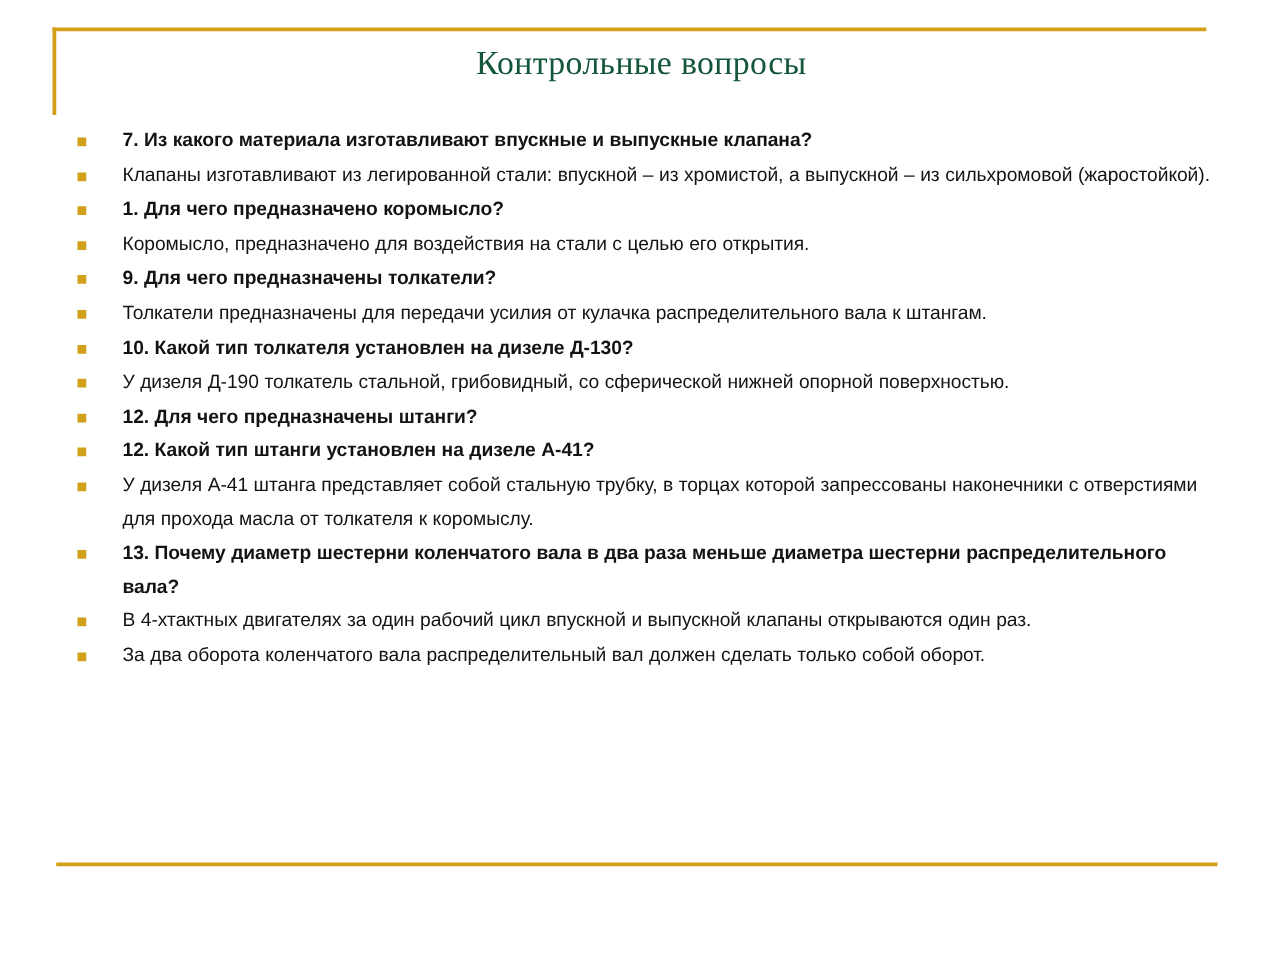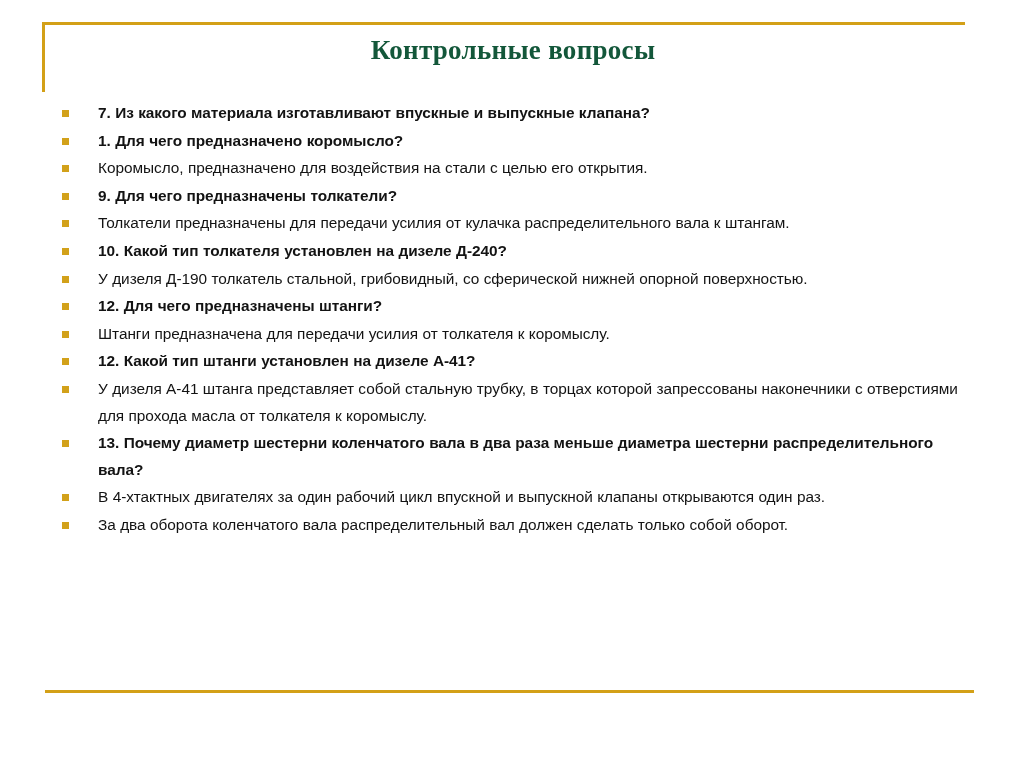--- a/index.html
+++ b/index.html
@@ -54,21 +54,21 @@
 
   .slide-title {
     position: absolute;
     left: 60px;
     top: 34px;
     width: 906px;
     text-align: center;
     font-family: "Liberation Serif", "DejaVu Serif", serif;
     font-size: 27px;
     line-height: 32px;
-    font-weight: 700;
+    font-weight: 400;
     color: #13573a;
     letter-spacing: 0.3px;
     white-space: nowrap;
   }
 
   
   .content {
     position: absolute;
     left: 58px;
     top: 100px;
@@ -117,51 +117,51 @@
   <div class="title-rule-left"></div>
 
   <div class="slide-title">Контрольные вопросы</div>
 
   <div class="content" id="question-list">
 
   <div class="bullet-row q">
         <span class="bullet-marker"></span>
         <span class="bullet-text">7. Из какого материала изготавливают впускные и выпускные клапана?</span>
       </div>
+      <div class="bullet-row a">
+        <span class="bullet-marker"></span>
+        <span class="bullet-text">Клапаны изготавливают из легированной стали: впускной – из хромистой, а выпускной – из сильхромовой (жаростойкой).</span>
+      </div>
       <div class="bullet-row q">
         <span class="bullet-marker"></span>
         <span class="bullet-text">1. Для чего предназначено коромысло?</span>
       </div>
       <div class="bullet-row a">
         <span class="bullet-marker"></span>
         <span class="bullet-text">Коромысло, предназначено для воздействия на стали с целью его открытия.</span>
       </div>
       <div class="bullet-row q">
         <span class="bullet-marker"></span>
         <span class="bullet-text">9. Для чего предназначены толкатели?</span>
       </div>
       <div class="bullet-row a">
         <span class="bullet-marker"></span>
         <span class="bullet-text">Толкатели предназначены для передачи усилия от кулачка распределительного вала к штангам.</span>
       </div>
       <div class="bullet-row q">
         <span class="bullet-marker"></span>
-        <span class="bullet-text">10. Какой тип толкателя установлен на дизеле Д-240?</span>
+        <span class="bullet-text">10. Какой тип толкателя установлен на дизеле Д-130?</span>
       </div>
       <div class="bullet-row a">
         <span class="bullet-marker"></span>
         <span class="bullet-text">У дизеля Д-190 толкатель стальной, грибовидный, со сферической нижней опорной поверхностью.</span>
       </div>
       <div class="bullet-row q">
         <span class="bullet-marker"></span>
         <span class="bullet-text">12. Для чего предназначены штанги?</span>
-      </div>
-      <div class="bullet-row a">
-        <span class="bullet-marker"></span>
-        <span class="bullet-text">Штанги предназначена для передачи усилия от толкателя к коромыслу.</span>
       </div>
       <div class="bullet-row q">
         <span class="bullet-marker"></span>
         <span class="bullet-text">12. Какой тип штанги установлен на дизеле А-41?</span>
       </div>
       <div class="bullet-row a">
         <span class="bullet-marker"></span>
         <span class="bullet-text">У дизеля А-41 штанга представляет собой стальную трубку, в торцах которой запрессованы наконечники с отверстиями для прохода масла от толкателя к коромыслу.</span>
       </div>
       <div class="bullet-row q">

